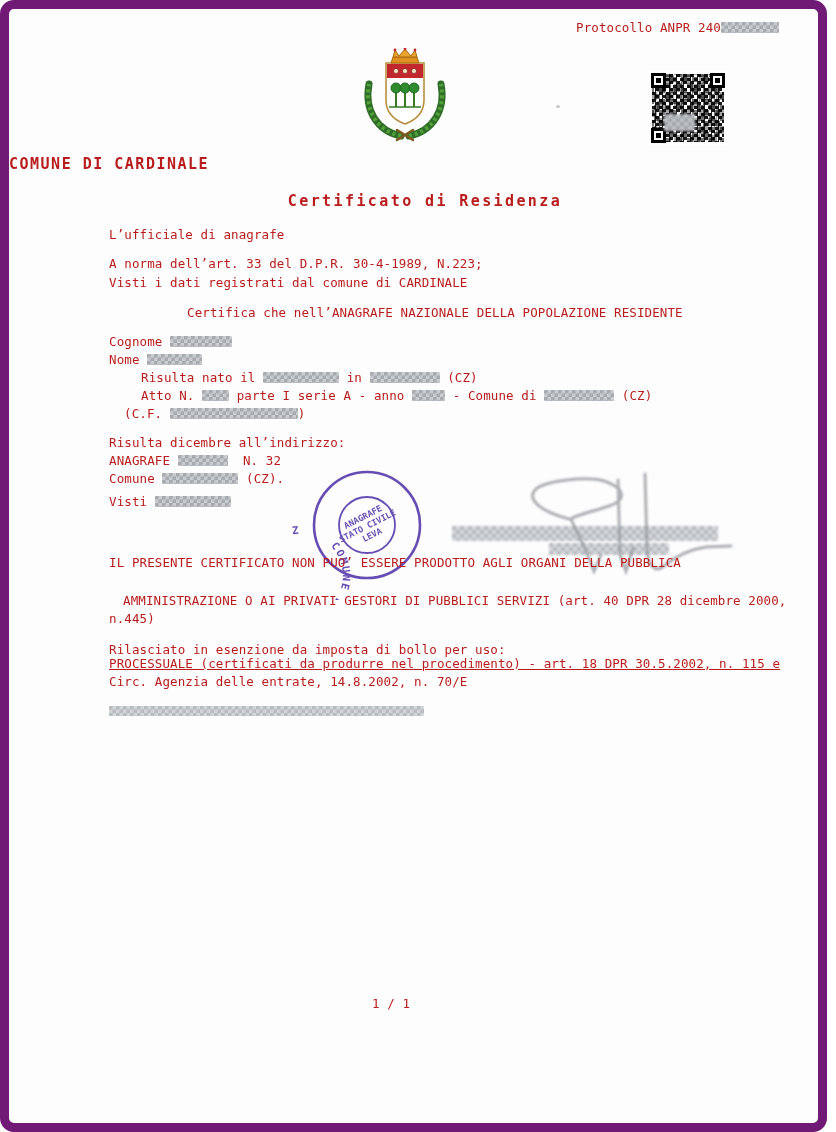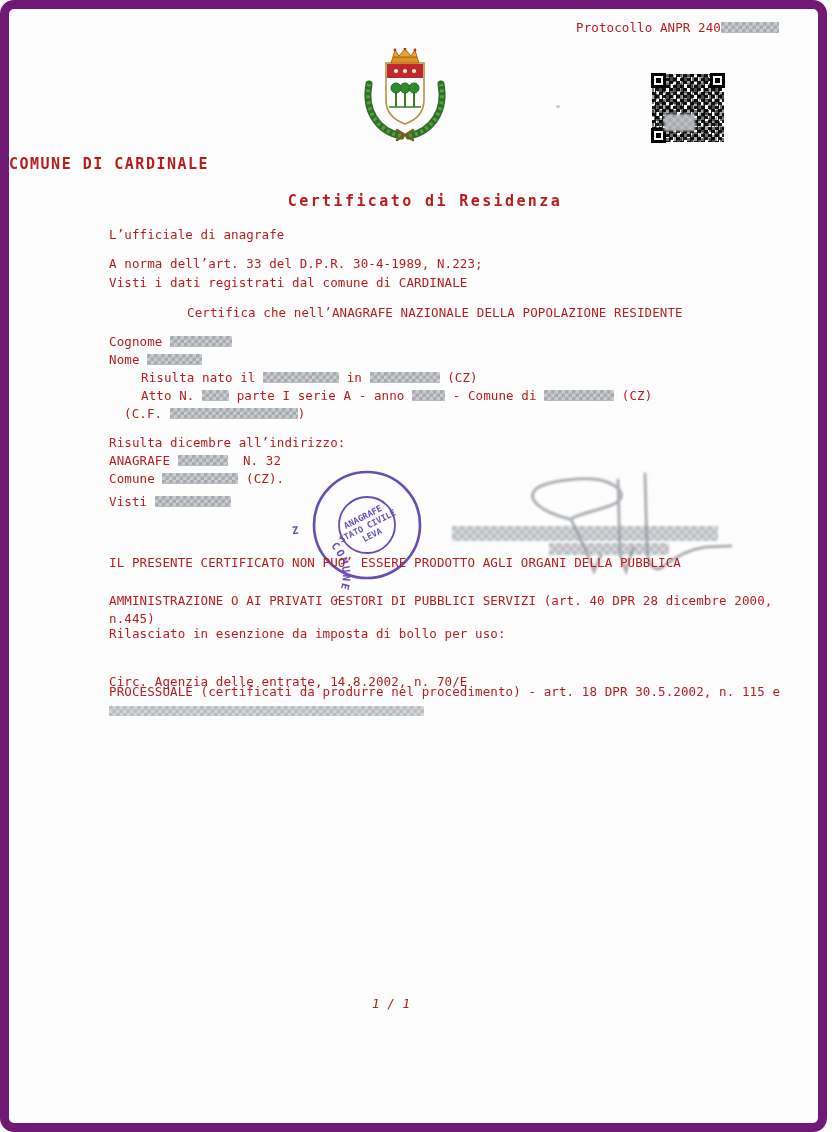--- a/index.html
+++ b/index.html
@@ -129,24 +129,24 @@
 
   <div class="sigband" style="left:443px;top:517px;width:266px;height:15px;"></div>
   <div class="sigband" style="left:540px;top:534px;width:120px;height:12px;"></div>
   <svg width="300" height="120" viewBox="0 0 300 120" style="position:absolute;left:438px;top:452px;filter:blur(1.1px);opacity:0.8;">
     <path d="M 122 58 C 92 50 80 38 88 29 C 96 20 142 14 160 21 C 178 28 180 39 162 45 C 148 50 128 54 124 58 C 130 72 140 90 143 100 L 147 110 L 154 94" fill="none" stroke="#989ca1" stroke-width="3" stroke-linecap="round"></path>
     <path d="M 171 19 L 173 94 L 179 110 L 186 87" fill="none" stroke="#989ca1" stroke-width="3" stroke-linecap="round"></path>
     <path d="M 198 13 L 200 88 C 201 103 207 113 217 105 C 229 95 245 88 259 86 L 284 85" fill="none" stroke="#989ca1" stroke-width="3" stroke-linecap="round"></path>
   </svg>
 
   <div class="line" style="left:100px;top:547px;">IL PRESENTE CERTIFICATO NON PUO’ ESSERE PRODOTTO AGLI ORGANI DELLA PUBBLICA</div>
-  <div class="line" style="left:100px;top:585px;">AMMINISTRAZIONE O AI PRIVATI GESTORI DI PUBBLICI SERVIZI (art. 40 DPR 28 dicembre 2000,</div>
+  <div class="line" style="left:114px;top:585px;">AMMINISTRAZIONE O AI PRIVATI GESTORI DI PUBBLICI SERVIZI (art. 40 DPR 28 dicembre 2000,</div>
   <div class="line" style="left:100px;top:603px;">n.445)</div>
 
-  <div class="line" style="left:100px;top:618px;">Rilasciato in esenzione da imposta di bollo per uso:</div>
-  <div class="line" style="left:100px;top:676px;">PROCESSUALE (certificati da produrre nel procedimento) - art. 18 DPR 30.5.2002, n. 115 e</div>
+  <div class="line" style="left:100px;top:634px;">Rilasciato in esenzione da imposta di bollo per uso:</div>
+  <div class="line" style="left:100px;top:648px;text-decoration:underline;">PROCESSUALE (certificati da produrre nel procedimento) - art. 18 DPR 30.5.2002, n. 115 e</div>
   <div class="line" style="left:100px;top:666px;">Circ. Agenzia delle entrate, 14.8.2002, n. 70/E</div>
 
   <div class="redact block" style="left:100px;top:697px;width:315px;height:10px;opacity:0.8;"></div>
 
-  <div class="line" style="left:363px;top:988px;font-style:italic;">1 / 1</div>
+  <div class="line" style="left:363px;top:988px;">1 / 1</div>
 
 </div>
 
 </body></html>

